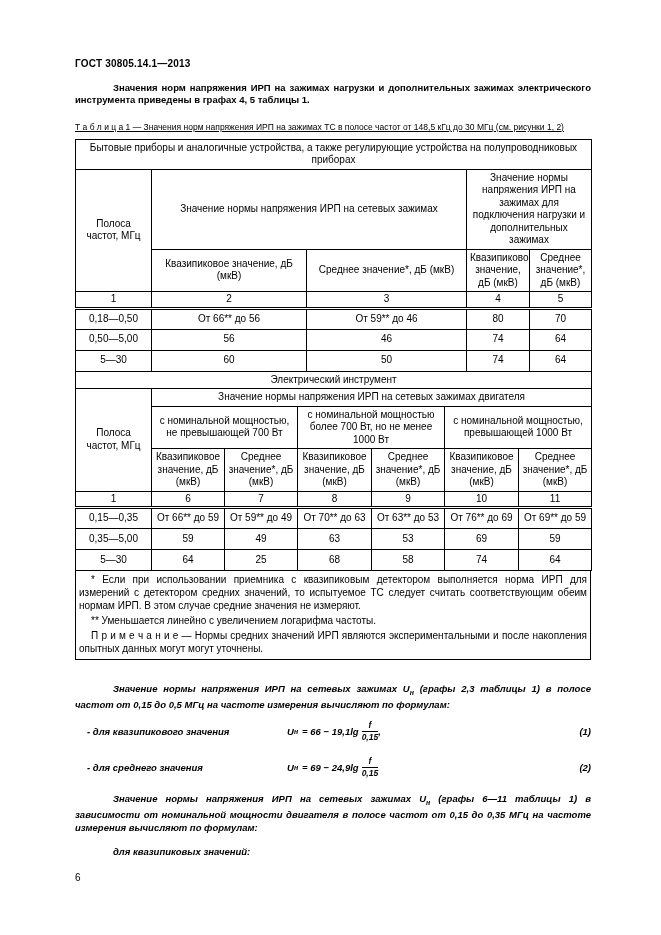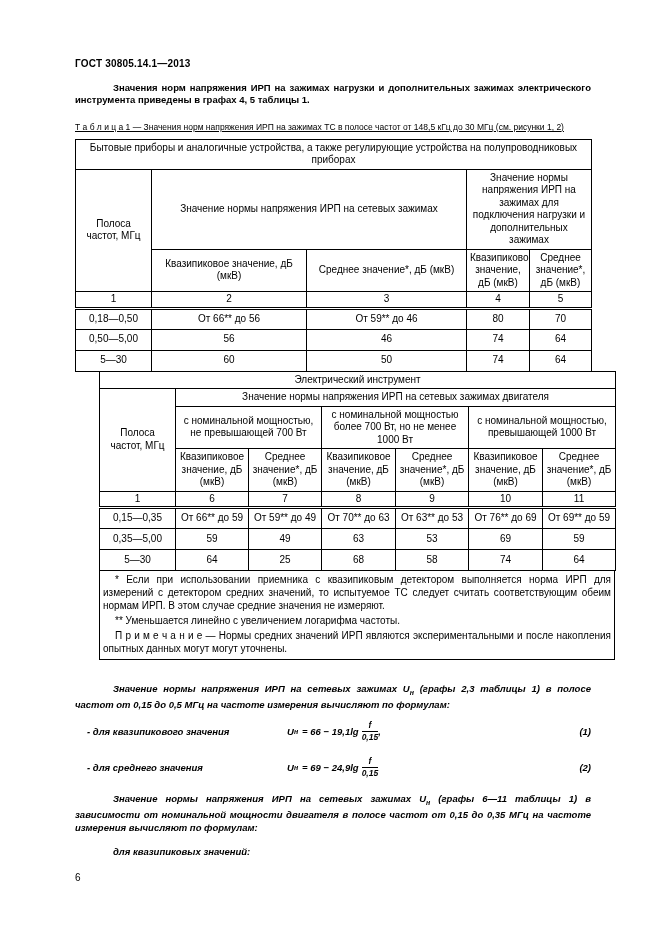--- a/index.html
+++ b/index.html
@@ -9,21 +9,21 @@
     font-family:"Liberation Sans", sans-serif; color:#000;
     padding:58px 70px 0 75px; overflow:hidden;
   }
   .doc-header { font-size:10px; font-weight:bold; letter-spacing:0.2px; }
   .para { font-size:9.5px; text-align:justify; text-indent:38px; margin:13px 0 0; line-height:1.3;font-weight:bold; }
   .caption { font-size:8.5px; text-align:justify; margin:15px 0 6px; line-height:1.3;text-decoration:underline; }
 
   table.tbl { border-collapse:collapse; table-layout:fixed; width:516px;
     font-size:10px; line-height:1.25; text-align:center; }
   table.tbl td { border:1px solid #000; padding:2px 3px; vertical-align:middle; overflow:hidden; }
-  .t2, .t3 { margin-top:-1px;margin-left:24px; }
+  .t2, .t3 { margin-top:-1px; }
   tr.num td { border-bottom:3px double #000; padding:1px; height:13px; }
   tr.data { height:21px; }
   tr.band { height:16px; }
   .t3 { font-size:8px; }
   .t3 td { text-align:left; padding:4px 8px 6px; }
   .foot-para { margin:0 0 2px; text-indent:12px; text-align:justify; line-height:1.3; }
 
   .formulas { margin-top:22px; font-weight:bold; font-style:italic; font-size:9.5px; }
   .fpara { text-align:justify; text-indent:38px; margin:0 0 10px; line-height:1.4; }
   .frow { display:flex; align-items:center; margin:2px 0 14px 12px;font-style:italic; }

